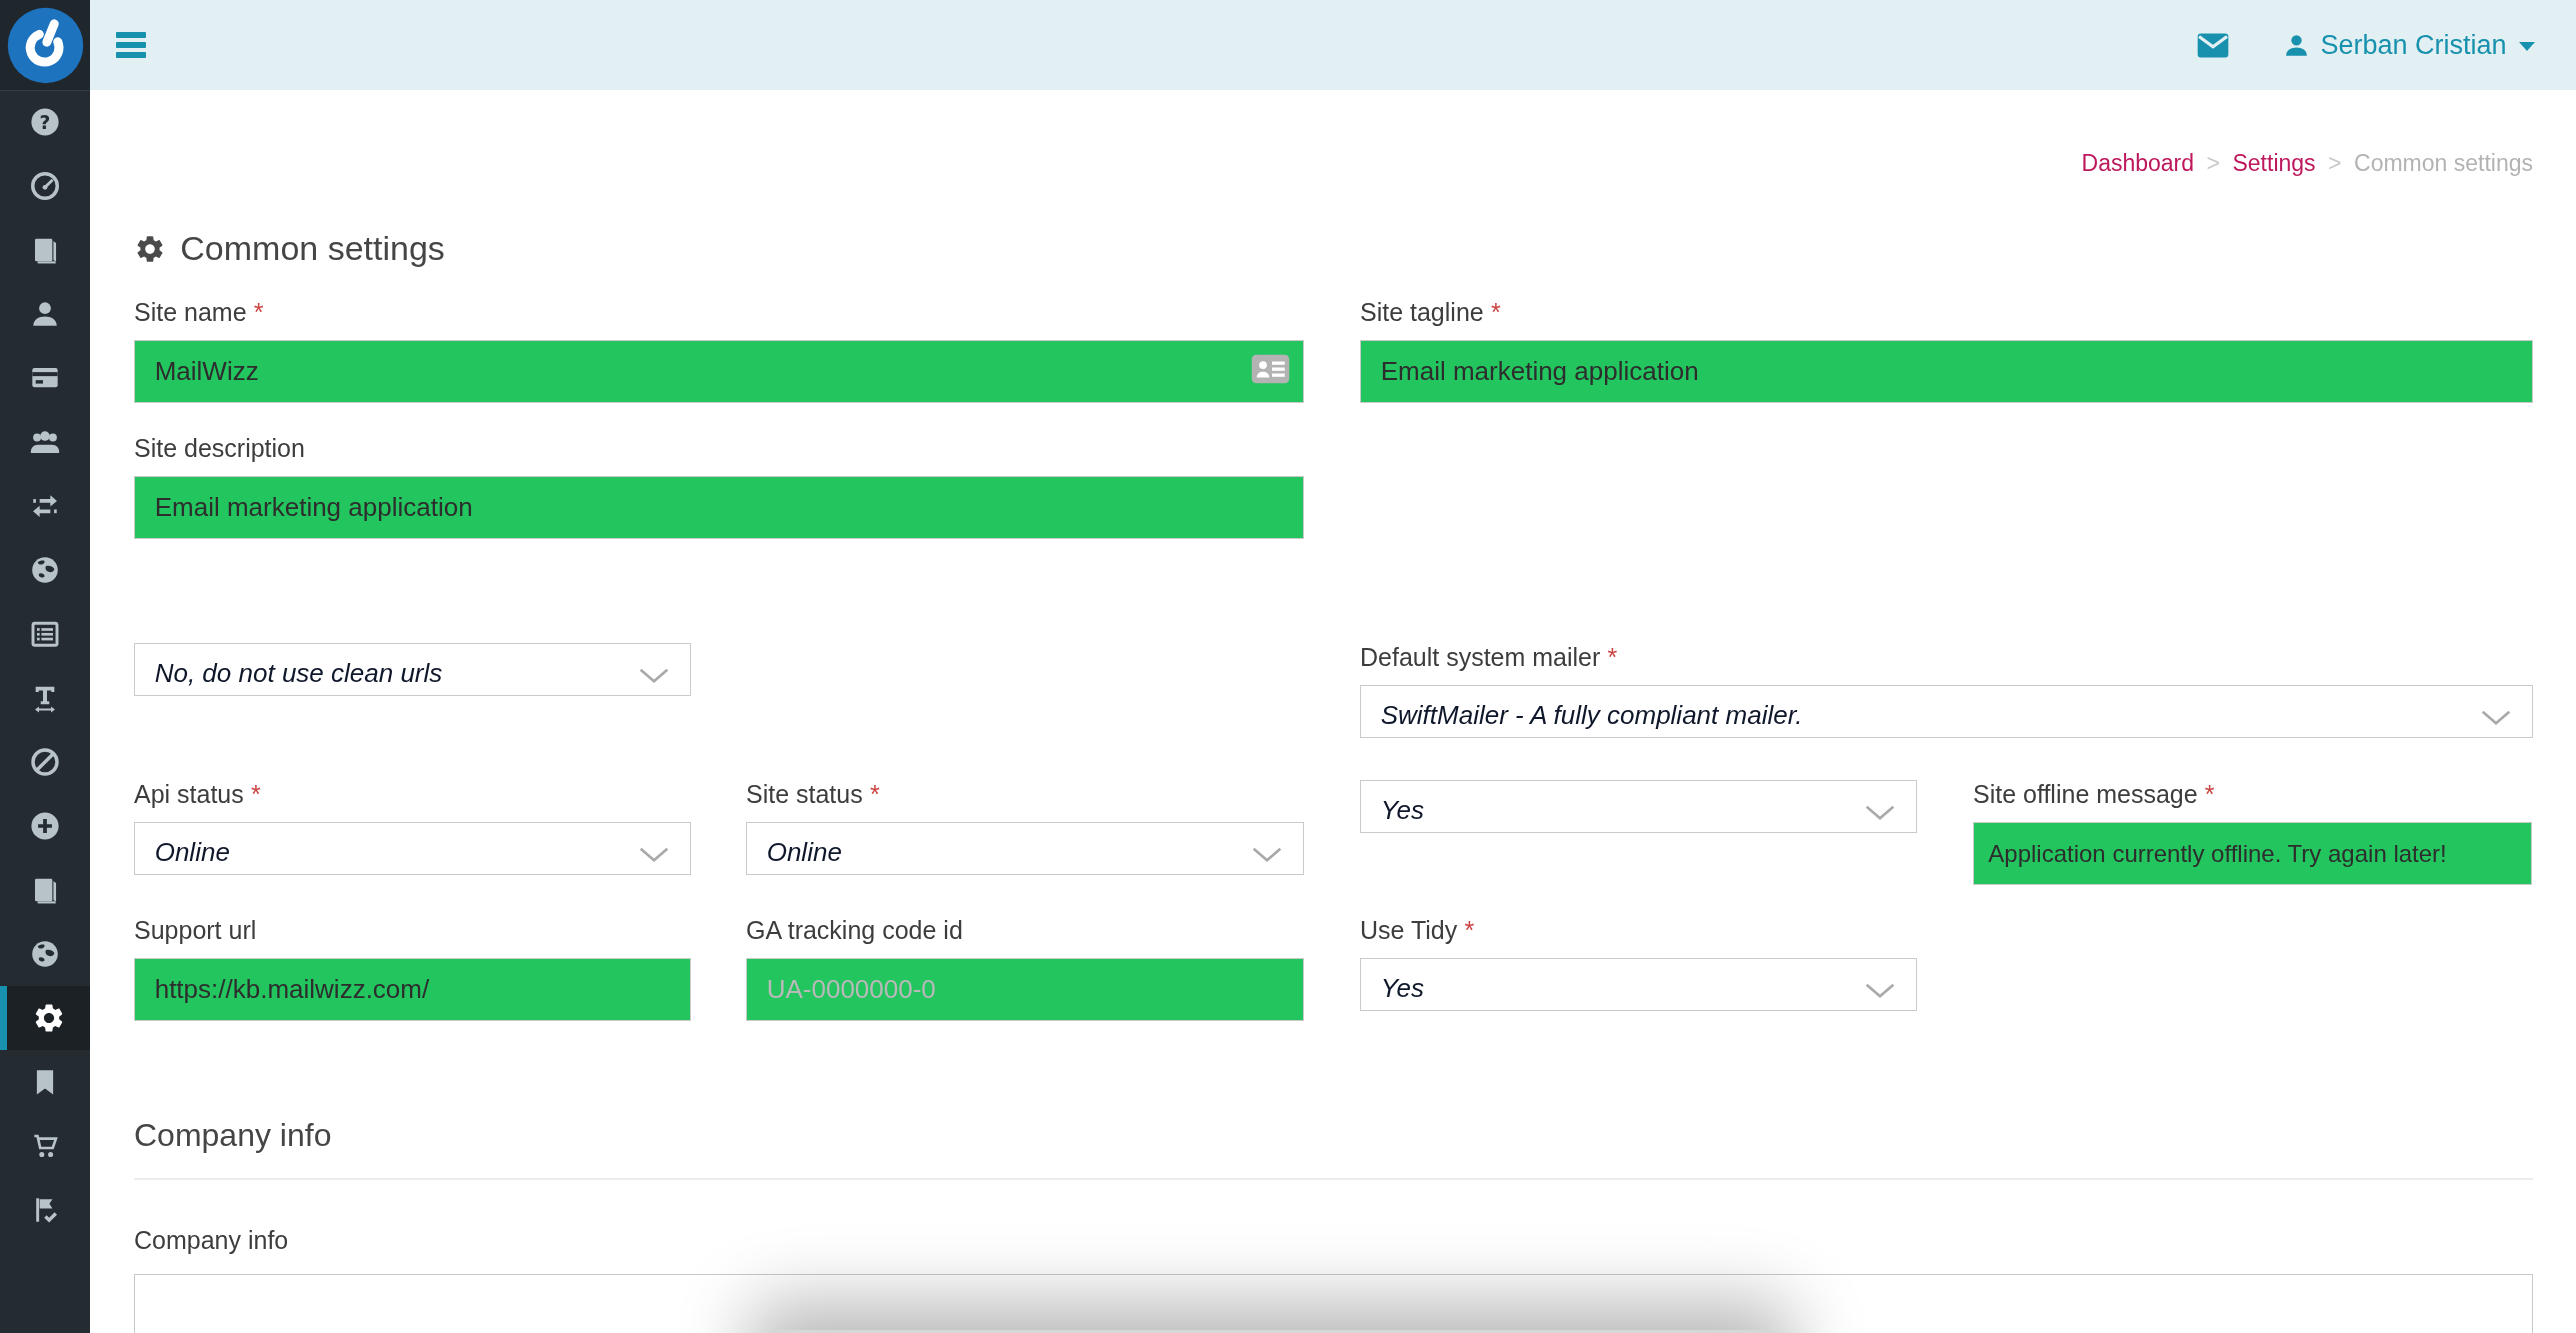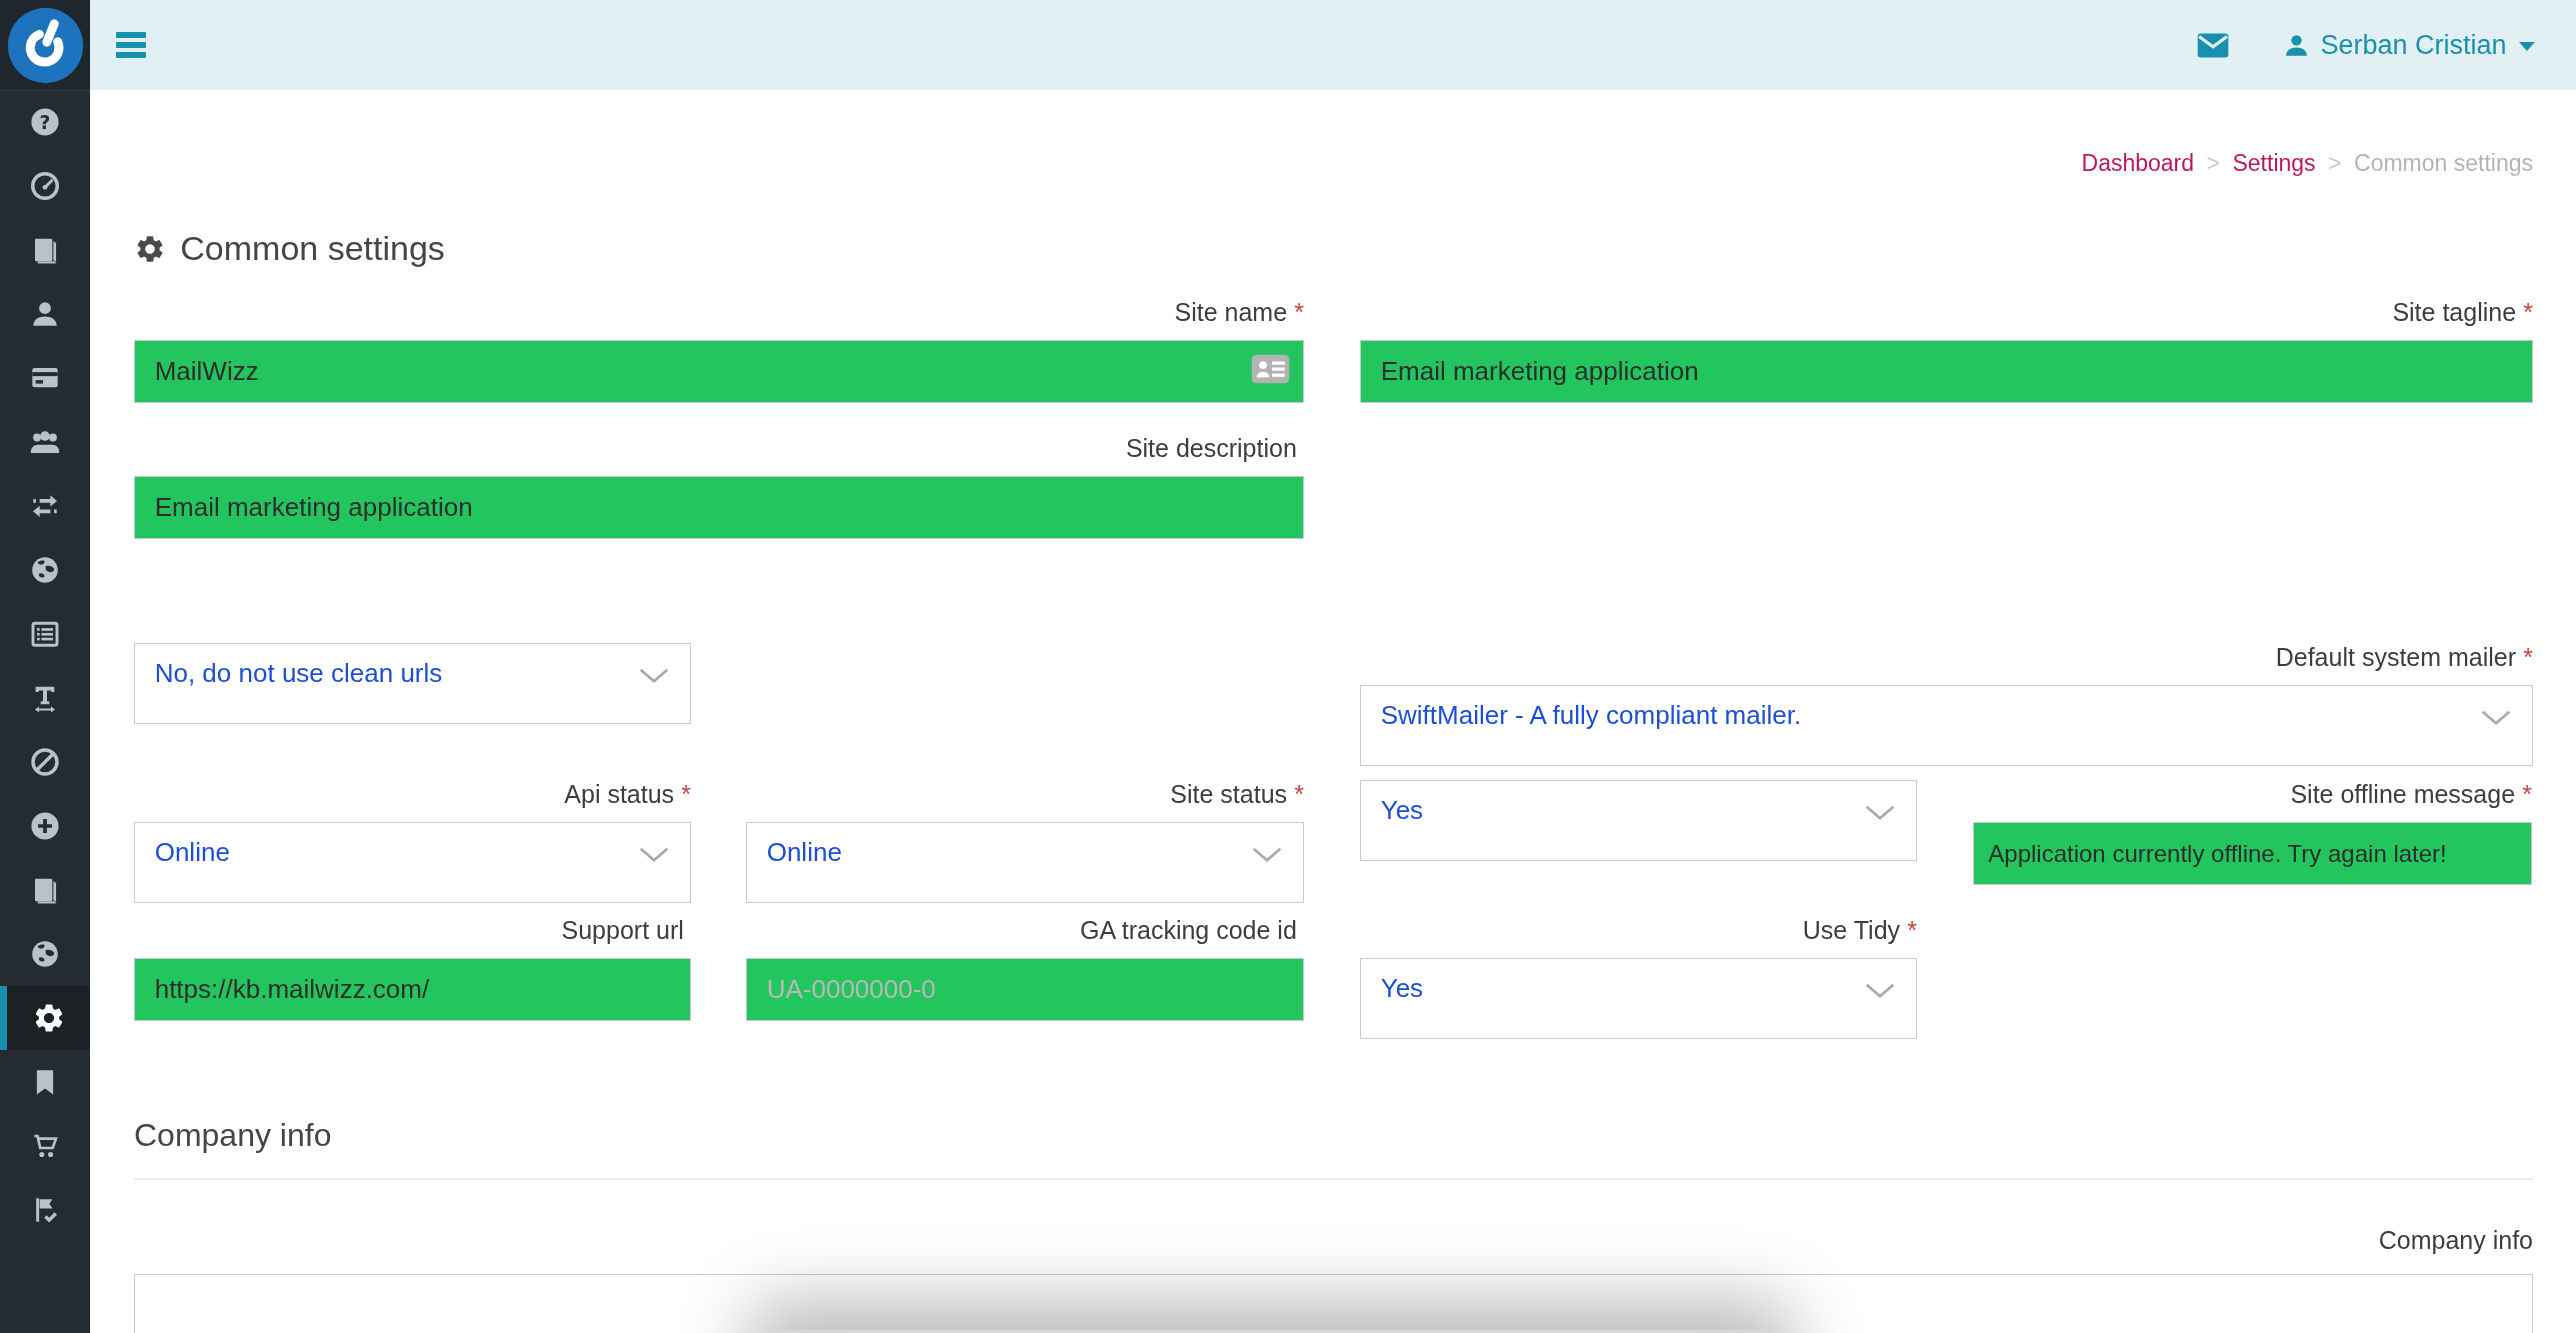--- a/index.html
+++ b/index.html
@@ -29,34 +29,34 @@
   .s-item.active{background:#1b2125;border-left:7.2px solid #1791ad;}
   
   .content{position:absolute;left:90px;top:90px;width:2486px;height:1243px;background:#ffffff;}
   .breadcrumb{position:absolute;top:60px;right:43px;font-size:23px;color:#b3b3b3;display:flex;gap:12.5px;align-items:center;}
   .breadcrumb .bc-link{color:#be185d;cursor:pointer;}
   .breadcrumb .bc-sep{color:#c9c9c9;}
   .page-title{position:absolute;left:44px;top:139px;display:flex;align-items:center;font-size:34px;color:#454545;}
   .page-title svg{margin-right:14.3px;}
   
   .fld{position:absolute;}
-  .lbl{height:42px;font-size:25px;color:#3d3d3d;white-space:nowrap;text-align:right;}
+  .lbl{height:42px;font-size:25px;color:#3d3d3d;white-space:nowrap;}
   .req{color:#ca4340;margin-left:7.2px;}
   .inp{
     display:block;box-sizing:border-box;width:100%;height:63px;
     border:1.8px solid #cacaca;background:#22c55e;border-radius:0;
     font-family:"Liberation Sans","DejaVu Sans",sans-serif;
     font-size:26px;color:#2d2d2d;padding:0 19.7px;outline:none;
   }
   .inp::placeholder{color:#b9b9b9;}
   .selectbox{
-    position:relative;box-sizing:border-box;width:100%;height:81px;
+    position:relative;box-sizing:border-box;width:100%;height:53px;
     border:1.8px solid #cacaca;background:#fff;cursor:pointer;
-    font-size:26px;color:#1d4ed8;line-height:59px;padding:0 63px 0 19.7px;
-    white-space:nowrap;overflow:hidden;
+    font-size:26px;color:#0f172a;line-height:59px;padding:0 63px 0 19.7px;
+    white-space:nowrap;overflow:hidden;font-style:italic;
   }
   .selectbox svg{position:absolute;right:19.7px;top:22.4px;}
   .vcard{position:absolute;right:14.3px;top:56px;cursor:pointer;}
   .section-heading{position:absolute;left:44px;top:1027px;font-size:32px;color:#454545;}
   .divider{position:absolute;left:44px;top:1088px;width:2399px;height:1.8px;background:#ececec;}
   .bigtextarea{position:absolute;left:44px;top:1184px;width:2399px;height:376px;border:1.8px solid #c9c9c9;background:#fff;box-sizing:border-box;}
   .bottom-sheet{
     position:absolute;left:679px;top:1240px;width:1004px;height:72px;
     background:#d7d7d7;border-radius:9px 9px 0 0;
     box-shadow:0 -9px 72px 19.7px rgba(0,0,0,0.28);

